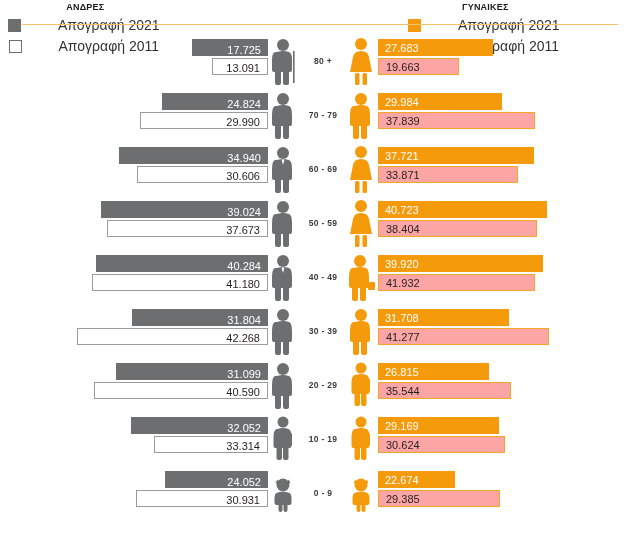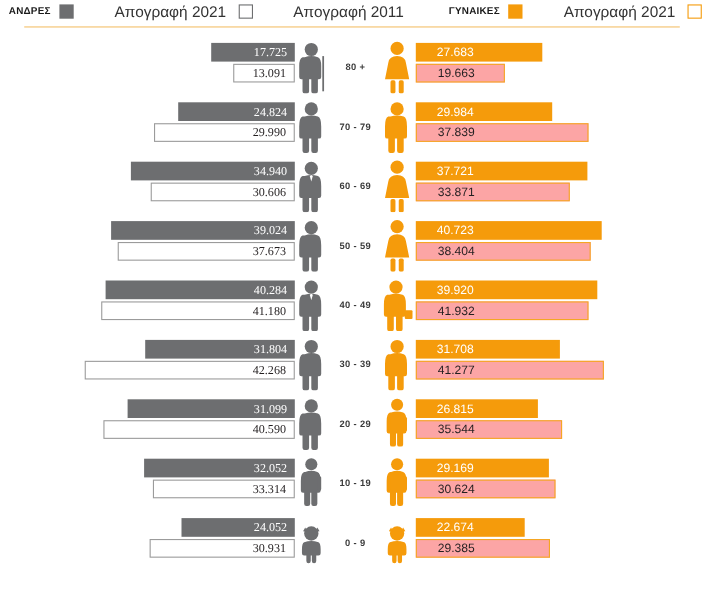--- a/index.html
+++ b/index.html
@@ -22,20 +22,21 @@
     height: 18px;
     width: 640px;
   }
   .legend-group {
     position: absolute;
     top: 2px;
     display: flex;
     align-items: center;
     gap: 5px;
     white-space: nowrap;
+    flex-direction: column;
   }
   .legend-group.left  { left: 8px; }
   .legend-group.right { left: 408px; }
 
   .legend-title {
     font-size: 9px;
     font-weight: bold;
     color: #1a1a1a;
     letter-spacing: .2px;
     margin-right: 3px;
@@ -93,23 +94,22 @@
     top: 0;
     width: 268px;
     height: 54px;
   }
   .side-left .bar {
     position: absolute;
     right: 0;
     box-sizing: border-box;
     height: 17px;
     display: flex;
-    align-items: center;
+    align-items: flex-end;
     justify-content: flex-end;
-    font-family: Liberation Serif, serif;
   }
   .side-left .bar .val {
     padding-right: 7px;
     font-size: 11px;
   }
   .bar.m2021 {
     top: 5px;
     background: #6d6e70;
   }
   .bar.m2021 .val { color: #ffffff; }
@@ -129,21 +129,20 @@
     height: 54px;
   }
   .side-right .bar {
     position: absolute;
     left: 0;
     box-sizing: border-box;
     height: 17px;
     display: flex;
     align-items: center;
     justify-content: flex-start;
-    padding-left: 12px;
   }
   .side-right .bar .val {
     padding-left: 7px;
     font-size: 11px;
   }
   .bar.f2021 {
     top: 5px;
     background: #f59b0b;
   }
   .bar.f2021 .val { color: #ffffff; }
@@ -463,21 +462,21 @@
         <div class="bar f2011" style="width:133px">
           <span class="val">35.544</span>
         </div>
       </div>
     </div>
     <div class="row">
       <div class="side-left">
         <div class="bar m2021" style="width:137.04993103448277px">
           <span class="val">32.052</span>
         </div>
-        <div class="bar m2011" style="width:129px">
+        <div class="bar m2011" style="width:114px">
           <span class="val">33.314</span>
         </div>
       </div>
       <div class="center">
         <span class="person male">
           <svg viewBox="0 0 30 48" xmlns="http://www.w3.org/2000/svg">
             <circle cx="15" cy="7" r="5.5" fill="#6d6e70"></circle>
                  <path d="M9.5 14 q5.5 -2 11 0 q3 1 3 8 l0 9 q0 2 -2 2 l-1 0 l0 10 q0 2 -2 2 l-1.5 0 q-2 0 -2 -2 l0 -10 l-1 0 l0 10 q0 2 -2 2 l-1.5 0 q-2 0 -2 -2 l0 -10 l-1 0 q-2 0 -2 -2 l0 -9 q0 -7 3 -8 z" fill="#6d6e70"></path>
                  <rect x="6" y="18" width="3.2" height="13" rx="1.4" fill="#6d6e70"></rect>
                  <rect x="20.8" y="18" width="3.2" height="13" rx="1.4" fill="#6d6e70"></rect>
@@ -524,21 +523,21 @@
         <span class="person female">
           <svg viewBox="0 0 30 48" xmlns="http://www.w3.org/2000/svg">
             <circle cx="15" cy="16" r="6.5" fill="#f59b0b"></circle>
                  <path d="M8.5 24 q6.5 -2.5 13 0 q2 1 2 6 l0 4 q0 2 -2 2 l-2 0 l0 5 q0 2 -2 2 q-2 0 -2 -2 l0 -5 l-1 0 l0 5 q0 2 -2 2 q-2 0 -2 -2 l0 -5 l-2 0 q-2 0 -2 -2 l0 -4 q0 -5 2 -6 z" fill="#f59b0b"></path>
                  <path d="M9.5 10.5 l2 4 l-4 -0.5 z" fill="#f59b0b"></path>
                  <path d="M20.5 10.5 l-2 4 l4 -0.5 z" fill="#f59b0b"></path>
           </svg>
         </span>
       </div>
       <div class="side-right">
-        <div class="bar f2021" style="width:99px">
+        <div class="bar f2021" style="width:77px">
           <span class="val">22.674</span>
         </div>
         <div class="bar f2011" style="width:121.59310344827587px">
           <span class="val">29.385</span>
         </div>
       </div>
     </div>
   </div>
 
 </body></html>

